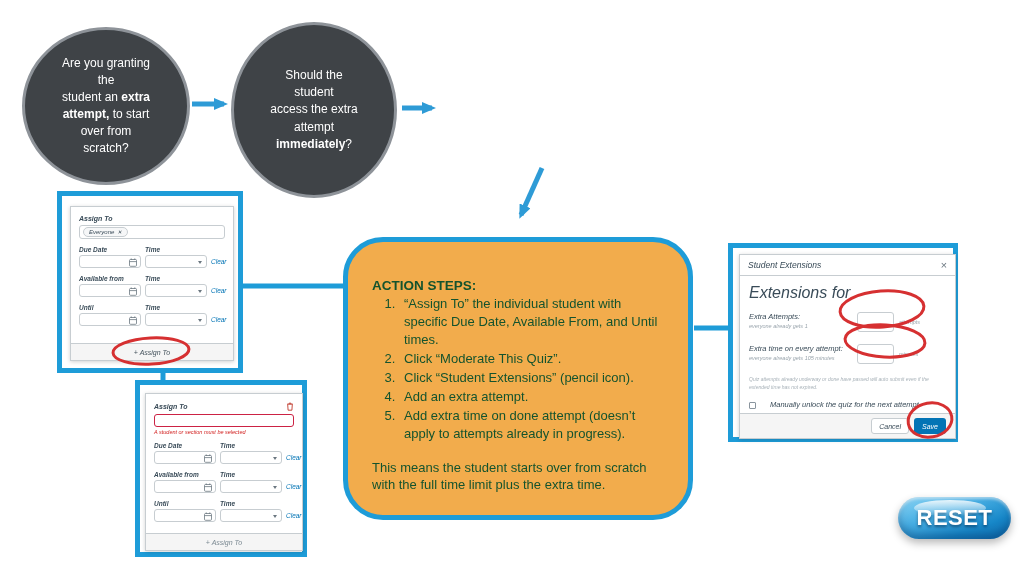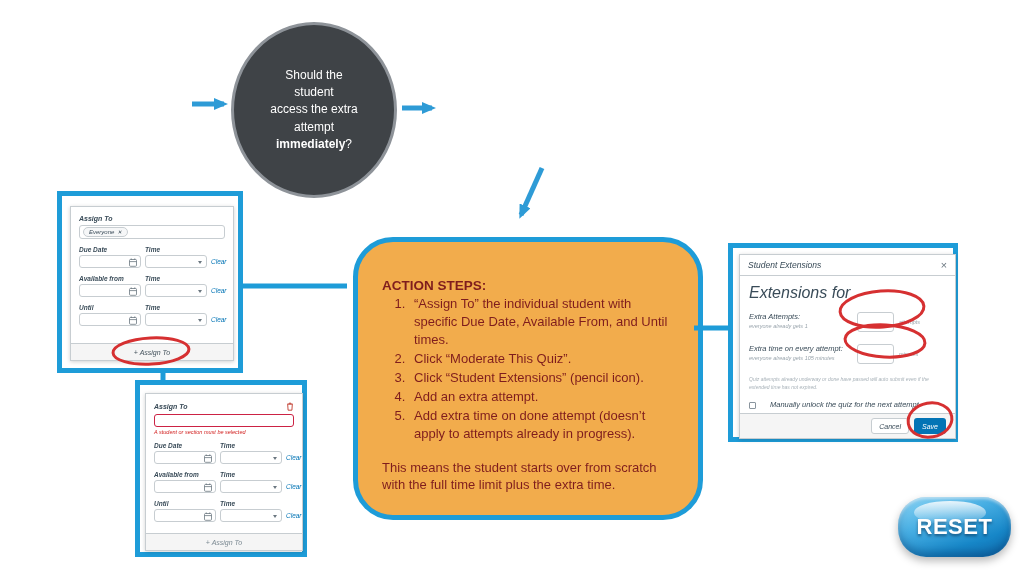--- a/index.html
+++ b/index.html
@@ -64,46 +64,49 @@
   .d3-caption { font-size:5px; color:#a7b1b8; line-height:1.55; width:196px; margin:4px 0 8px; }
   .chk-row { display:flex; align-items:flex-end; gap:14px; }
   .chk-box { width:7px; height:7px; border:1px solid #8a959e; border-radius:1px; background:#fff; }
   .chk-label { font-size:7.5px; color:#394b58; }
   .d3-footer { position:absolute; left:0; right:0; bottom:0; height:25px; background:#f5f5f5; border-top:1px solid #c7cdd1;
                display:flex; align-items:center; justify-content:flex-end; gap:5px; padding-right:9px; }
   .btn-cancel { height:16px; padding:0 7px; border:1px solid #c7cdd1; border-radius:3px; background:#fff; font-size:7px; color:#394b58; display:flex; align-items:center; }
   .btn-save { height:16px; padding:0 8px; border-radius:3px; background:#0374b5; font-size:7px; color:#fff; display:flex; align-items:center; }
 
   
-  #action-box { position:absolute; left:353px; top:237px; width:350px; height:283px; background:#f2ac4c;
-                border:5px solid #1e9cd8; border-radius:40px; padding:36px 24px 0 24px; color:#7f1d1d; }
+  #action-box { position:absolute; left:343px; top:237px; width:350px; height:283px; background:#f2ac4c;
+                border:5px solid #1e9cd8; border-radius:40px; padding:36px 24px 0 24px; color:#14532d; }
   #action-box h2 { font-size:13.5px; font-weight:700; margin-bottom:2px; }
   #action-box ol { margin:0 0 0 0; padding-left:27px; font-size:13px; line-height:1.38; }
   #action-box ol li { padding-left:5px; margin-bottom:1px; }
   #action-box p { margin-top:16px; font-size:13px; line-height:1.38; }
 
   
-  #reset-btn { position:absolute; left:898px; top:497px; width:113px; height:60px; border:none; cursor:pointer;
+  #reset-btn { position:absolute; left:898px; top:497px; width:113px; height:42px; border:none; cursor:pointer;
                border-radius:28px;
                background:linear-gradient(160deg,#8ed6f5 0%,#47aee3 38%,#1787c8 72%,#0f6cae 100%);
                box-shadow:0 4px 8px rgba(0,0,0,.28), inset 0 -5px 9px rgba(0,40,90,.35), inset 0 2px 3px rgba(255,255,255,.55);
                color:#fff; font-family:"Liberation Sans",sans-serif; font-size:22px; font-weight:800; letter-spacing:.5px;
                text-shadow:0 2px 3px rgba(0,30,60,.55); }
   #reset-btn::before { content:""; position:absolute; left:14%; top:7%; width:64%; height:38%;
                background:linear-gradient(rgba(255,255,255,.85),rgba(255,255,255,.05)); border-radius:50%; }
 
   
   #overlay { position:absolute; left:0; top:0; width:1024px; height:576px; pointer-events:none; }
 </style>
 </head>
 <body>
 
 <div id="slide">
 
 
+  <div class="bubble" id="e1">
+    <div><span>Are you granting</span><br><span>the</span><br><span>student an </span><span style="font-weight: 700;">extra</span><br><span style="font-weight: 700;">attempt,</span><span> to start</span><br><span>over from</span><br><span>scratch?</span></div>
+  </div>
   <div class="bubble" id="e2">
     <div><span>Should the</span><br><span>student</span><br><span>access the extra</span><br><span>attempt</span><br><span style="font-weight: 700; margin-top: 30px;">immediately</span><span>?</span></div>
   </div>
 
   <div class="callout" id="co1">
     <div class="cdialog" id="d1">
       <div class="d-pad">
         <div class="fld-label">Assign To</div>
         <div class="pill-input">
           <span class="pill">

